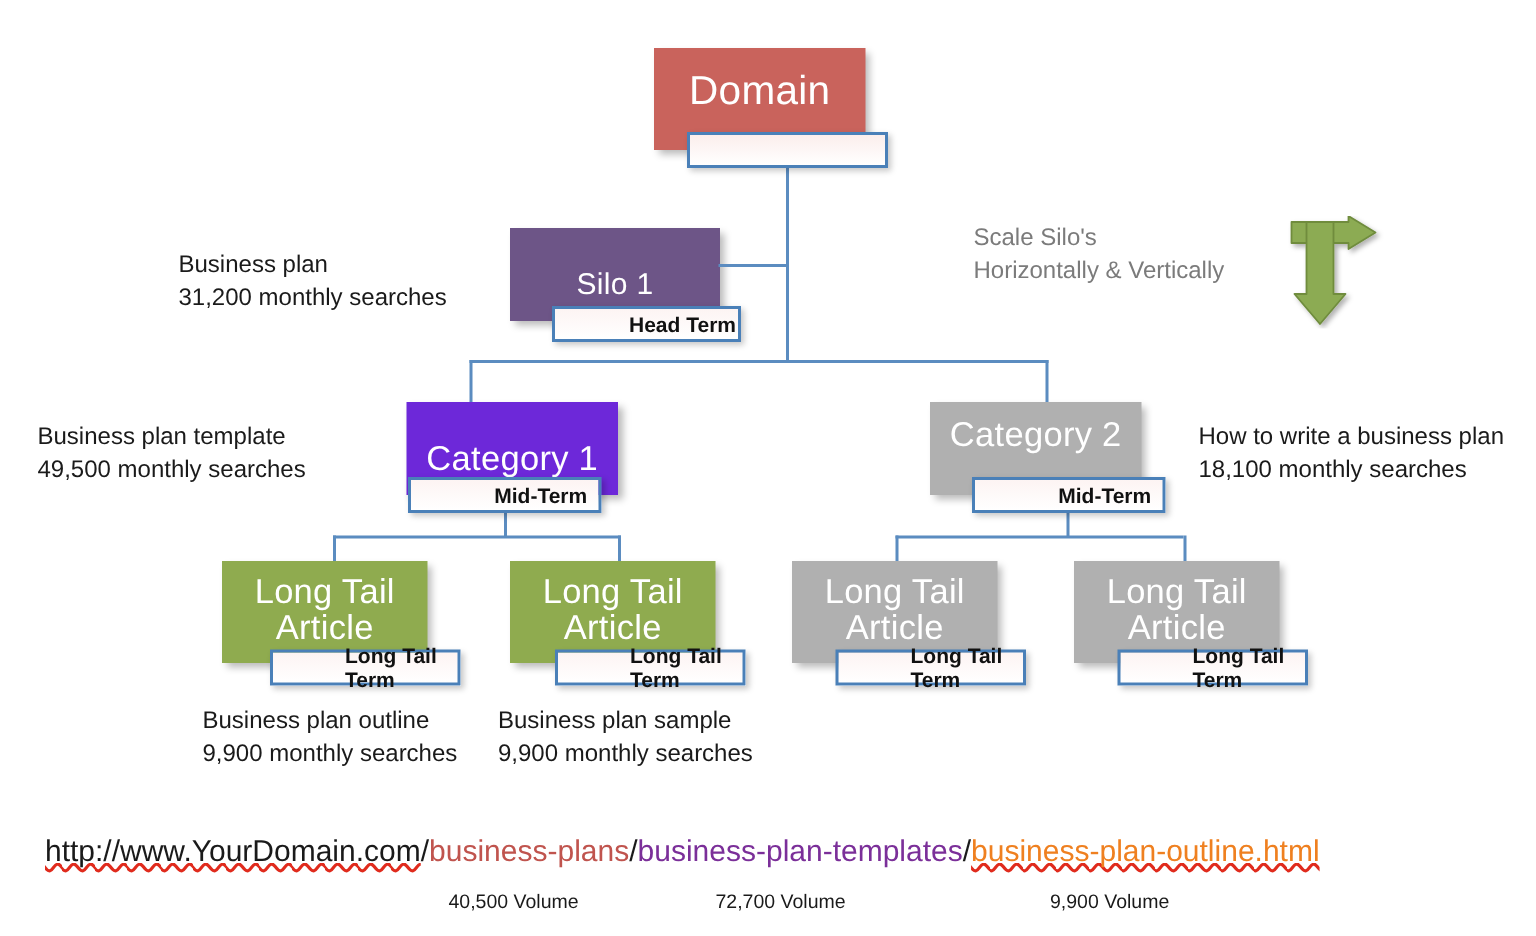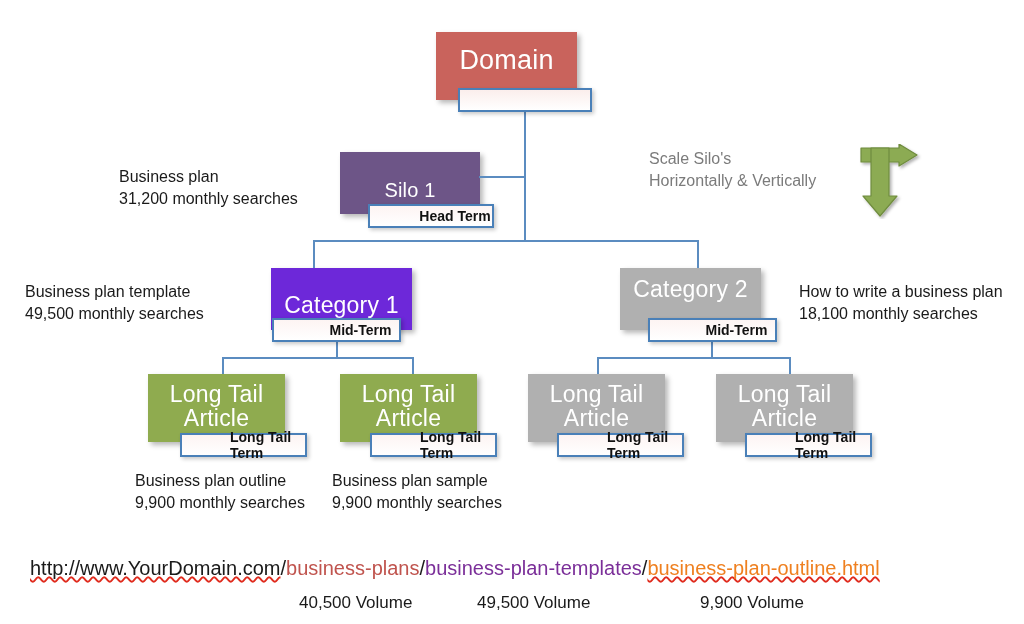--- a/index.html
+++ b/index.html
@@ -72,21 +72,21 @@
     position:absolute;
     font-size:20px;
     white-space:nowrap;
     font-family:"Liberation Sans", sans-serif;
   }
   .url .seg{position:relative;}
   .url .sp{ text-decoration: underline wavy #e02b1d; text-decoration-skip-ink:none; }
   .url .slash{color:#1a1a1a;}
   .vol{
     position:absolute;
-    font-size:17px;
+    font-size:13px;
     color:#1a1a1a;
     white-space:nowrap;
   }
 
   
   .arrow-wrap{position:absolute;left:855px;top:144px;width:80px;height:75px;}
 </style>
 </head>
 <body>
 
@@ -203,16 +203,16 @@
         <path d="M16,4 L34,4 L34,52 L42,52 L25,72 L8,52 L16,52 Z" fill="#8cab53" stroke="#6f8c3e" stroke-width="1.2" stroke-linejoin="round"></path>
       </g>
     </svg>
   </div>
 
   <div class="url" style="left:30px;top:557px;">
     <span class="seg sp" style="color:#1a1a1a;">http://www.YourDomain.com</span><span class="slash">/</span><span class="seg" style="color:#c0544e;">business-plans</span><span class="slash">/</span><span class="seg" style="color:#7b2f99;margin-top:31px;">business-plan-templates</span><span class="slash">/</span><span class="seg sp" style="color:#ef8020;">business-plan-outline.html</span>
   </div>
 
   <div class="vol" style="left:299px;top:593px;">40,500 Volume</div>
-  <div class="vol" style="left:477px;top:593px;">49,500 Volume</div>
+  <div class="vol" style="left:477px;top:593px;">72,700 Volume</div>
   <div class="vol" style="left:700px;top:593px;">9,900 Volume</div>
 
 </div>
 
 </body></html>

